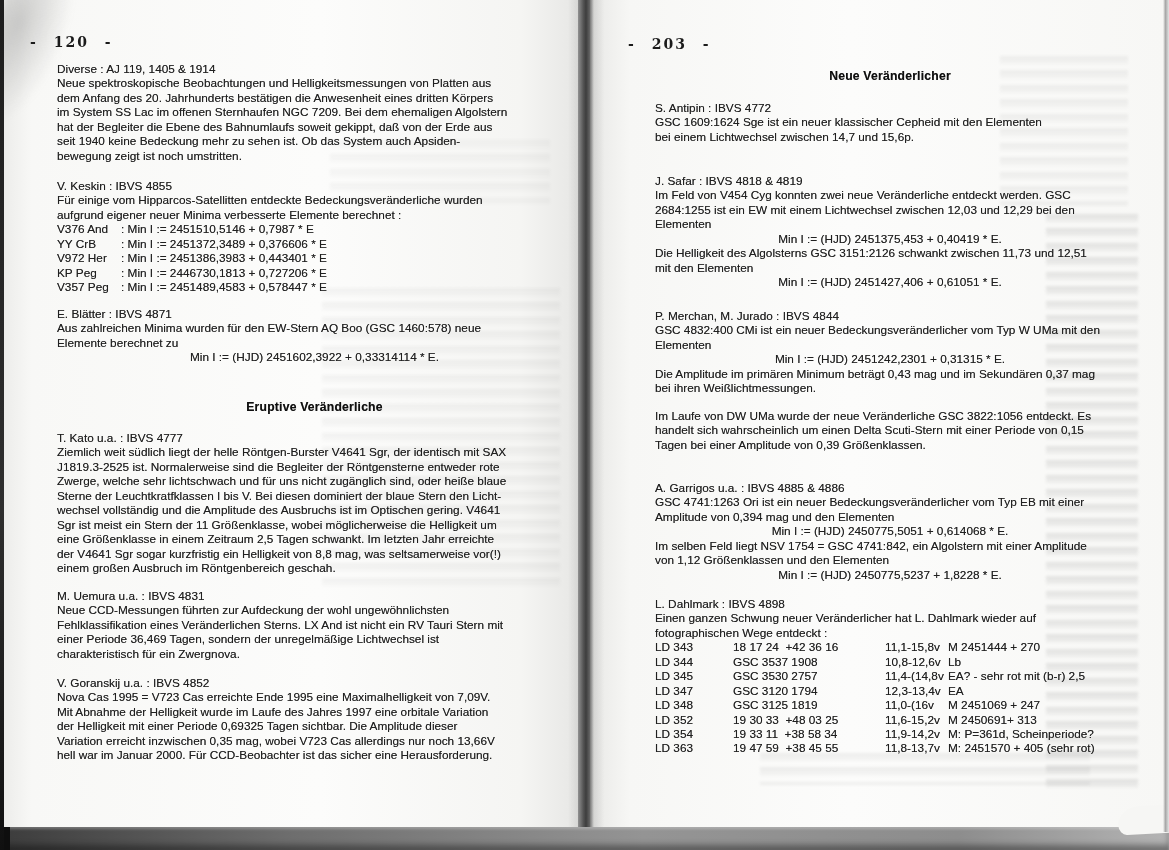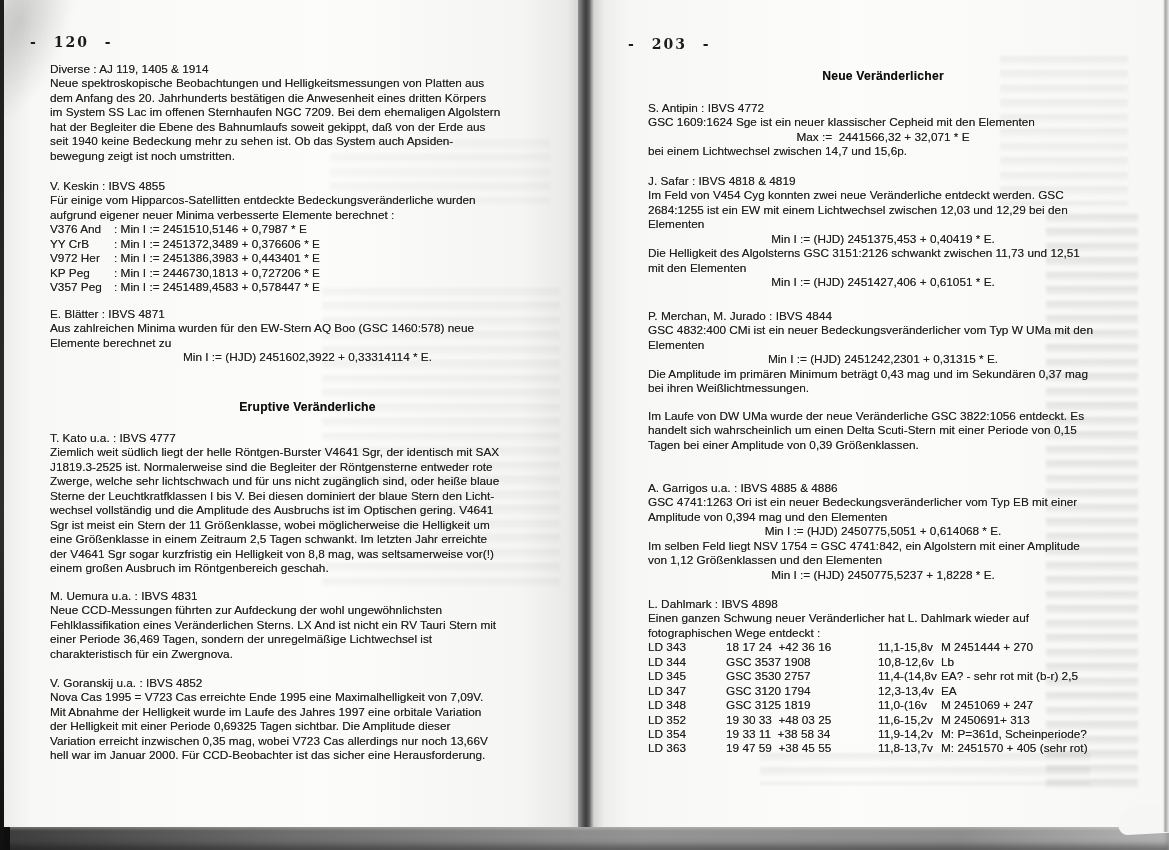--- a/index.html
+++ b/index.html
@@ -53,21 +53,21 @@
       rgba(95,95,95,.9) 0px, rgba(125,125,125,.55) 7px,
       rgba(0,0,0,0) 9px, rgba(0,0,0,0) 14.5px);}
   .ghost.g-right-tall{left:1046px;top:214px;width:92px;height:575px;opacity:.16;}
   .ghost.g-right-top{left:1000px;top:56px;width:128px;height:150px;opacity:.09;}
   .ghost.g-right-bottom{left:760px;top:753px;width:330px;height:32px;opacity:.10;}
   .ghost.g-left-mid{left:322px;top:288px;width:238px;height:300px;opacity:.07;}
   .ghost.g-left-top{left:330px;top:140px;width:220px;height:64px;opacity:.06;}
 
   
   .sec{position:absolute;font-size:11.8px;line-height:14.45px;color:#202020;
-       white-space:pre;text-shadow:0 0 .5px rgba(40,40,40,.6);}
+       white-space:pre;text-shadow:0 0 .5px rgba(40,40,40,.6);margin-left:7px;}
   .ln{height:14.45px;}
   .ln.c{text-align:center;}
   .ln.row{display:grid;}
   .heading{font-weight:bold;color:#0f0f0f;text-align:center;
            font-size:12.2px;letter-spacing:.2px;}
   .pagenum{position:absolute;text-align:left;color:#1b1b1b;
            font-family:"DejaVu Serif",serif;font-weight:bold;font-size:14px;
            letter-spacing:2px;word-spacing:9px;}
 </style>
 </head>
@@ -115,21 +115,21 @@
   <div class="sec" style="left:50px;top:431px;width:515px;"><div class="ln">T. Kato u.a. : IBVS 4777</div><div class="ln">Ziemlich weit südlich liegt der helle Röntgen-Burster V4641 Sgr, der identisch mit SAX</div><div class="ln">J1819.3-2525 ist. Normalerweise sind die Begleiter der Röntgensterne entweder rote</div><div class="ln">Zwerge, welche sehr lichtschwach und für uns nicht zugänglich sind, oder heiße blaue</div><div class="ln">Sterne der Leuchtkratfklassen I bis V. Bei diesen dominiert der blaue Stern den Licht-</div><div class="ln">wechsel vollständig und die Amplitude des Ausbruchs ist im Optischen gering. V4641</div><div class="ln">Sgr ist meist ein Stern der 11 Größenklasse, wobei möglicherweise die Helligkeit um</div><div class="ln">eine Größenklasse in einem Zeitraum 2,5 Tagen schwankt. Im letzten Jahr erreichte</div><div class="ln">der V4641 Sgr sogar kurzfristig ein Helligkeit von 8,8 mag, was seltsamerweise vor(!)</div><div class="ln">einem großen Ausbruch im Röntgenbereich geschah.</div></div>
 
   <div class="sec" style="left:50px;top:589px;width:515px;"><div class="ln">M. Uemura u.a. : IBVS 4831</div><div class="ln">Neue CCD-Messungen führten zur Aufdeckung der wohl ungewöhnlichsten</div><div class="ln">Fehlklassifikation eines Veränderlichen Sterns. LX And ist nicht ein RV Tauri Stern mit</div><div class="ln">einer Periode 36,469 Tagen, sondern der unregelmäßige Lichtwechsel ist</div><div class="ln">charakteristisch für ein Zwergnova.</div></div>
 
   <div class="sec" style="left:50px;top:676px;width:515px;"><div class="ln">V. Goranskij u.a. : IBVS 4852</div><div class="ln">Nova Cas 1995 = V723 Cas erreichte Ende 1995 eine Maximalhelligkeit von 7,09V.</div><div class="ln">Mit Abnahme der Helligkeit wurde im Laufe des Jahres 1997 eine orbitale Variation</div><div class="ln">der Helligkeit mit einer Periode 0,69325 Tagen sichtbar. Die Amplitude dieser</div><div class="ln">Variation erreicht inzwischen 0,35 mag, wobei V723 Cas allerdings nur noch 13,66V</div><div class="ln">hell war im Januar 2000. Für CCD-Beobachter ist das sicher eine Herausforderung.</div></div>
 
   <div class="pagenum" style="left:628px;top:36px;width:480px;">- 203 -</div>
 
   <div class="sec heading" style="left:648px;top:69px;width:470px;">Neue Veränderlicher</div>
 
-  <div class="sec" style="left:648px;top:101px;width:470px;"><div class="ln">S. Antipin : IBVS 4772</div><div class="ln">GSC 1609:1624 Sge ist ein neuer klassischer Cepheid mit den Elementen</div><div class="ln c">Max :=  2441566,32 + 32,071 * E</div><div class="ln">bei einem Lichtwechsel zwischen 14,7 und 15,6p.</div></div>
+  <div class="sec" style="left:648px;top:101px;width:470px;"><div class="ln">S. Antipin : IBVS 4772</div><div class="ln">GSC 1609:1624 Sge ist ein neuer klassischer Cepheid mit den Elementen</div><div class="ln">bei einem Lichtwechsel zwischen 14,7 und 15,6p.</div></div>
 
   <div class="sec" style="left:648px;top:174px;width:470px;"><div class="ln">J. Safar : IBVS 4818 &amp; 4819</div><div class="ln">Im Feld von V454 Cyg konnten zwei neue Veränderliche entdeckt werden. GSC</div><div class="ln">2684:1255 ist ein EW mit einem Lichtwechsel zwischen 12,03 und 12,29 bei den</div><div class="ln">Elementen</div><div class="ln c">Min I := (HJD) 2451375,453 + 0,40419 * E.</div><div class="ln">Die Helligkeit des Algolsterns GSC 3151:2126 schwankt zwischen 11,73 und 12,51</div><div class="ln">mit den Elementen</div><div class="ln c">Min I := (HJD) 2451427,406 + 0,61051 * E.</div></div>
 
   <div class="sec" style="left:648px;top:309px;width:470px;"><div class="ln">P. Merchan, M. Jurado : IBVS 4844</div><div class="ln">GSC 4832:400 CMi ist ein neuer Bedeckungsveränderlicher vom Typ W UMa mit den</div><div class="ln">Elementen</div><div class="ln c">Min I := (HJD) 2451242,2301 + 0,31315 * E.</div><div class="ln">Die Amplitude im primären Minimum beträgt 0,43 mag und im Sekundären 0,37 mag</div><div class="ln">bei ihren Weißlichtmessungen.</div></div>
 
   <div class="sec" style="left:648px;top:409px;width:470px;"><div class="ln">Im Laufe von DW UMa wurde der neue Veränderliche GSC 3822:1056 entdeckt. Es</div><div class="ln">handelt sich wahrscheinlich um einen Delta Scuti-Stern mit einer Periode von 0,15</div><div class="ln">Tagen bei einer Amplitude von 0,39 Größenklassen.</div></div>
 
   <div class="sec" style="left:648px;top:481px;width:470px;"><div class="ln">A. Garrigos u.a. : IBVS 4885 &amp; 4886</div><div class="ln">GSC 4741:1263 Ori ist ein neuer Bedeckungsveränderlicher vom Typ EB mit einer</div><div class="ln">Amplitude von 0,394 mag und den Elementen</div><div class="ln c">Min I := (HJD) 2450775,5051 + 0,614068 * E.</div><div class="ln">Im selben Feld liegt NSV 1754 = GSC 4741:842, ein Algolstern mit einer Amplitude</div><div class="ln">von 1,12 Größenklassen und den Elementen</div><div class="ln c">Min I := (HJD) 2450775,5237 + 1,8228 * E.</div></div>
 
   <div class="sec" style="left:648px;top:597px;width:478px;"><div class="ln">L. Dahlmark : IBVS 4898</div><div class="ln">Einen ganzen Schwung neuer Veränderlicher hat L. Dahlmark wieder auf</div><div class="ln">fotographischen Wege entdeckt :</div><div class="ln row" style="grid-template-columns: 78px 152px 63px 1fr;"><span>LD 343</span><span>18 17 24  +42 36 16</span><span>11,1-15,8v</span><span>M 2451444 + 270</span></div><div class="ln row" style="grid-template-columns: 78px 152px 63px 1fr;"><span>LD 344</span><span>GSC 3537 1908</span><span>10,8-12,6v</span><span>Lb</span></div><div class="ln row" style="grid-template-columns: 78px 152px 63px 1fr;"><span>LD 345</span><span>GSC 3530 2757</span><span>11,4-(14,8v</span><span>EA? - sehr rot mit (b-r) 2,5</span></div><div class="ln row" style="grid-template-columns: 78px 152px 63px 1fr;"><span>LD 347</span><span>GSC 3120 1794</span><span>12,3-13,4v</span><span>EA</span></div><div class="ln row" style="grid-template-columns: 78px 152px 63px 1fr;"><span>LD 348</span><span>GSC 3125 1819</span><span>11,0-(16v</span><span>M 2451069 + 247</span></div><div class="ln row" style="grid-template-columns: 78px 152px 63px 1fr;"><span>LD 352</span><span>19 30 33  +48 03 25</span><span>11,6-15,2v</span><span>M 2450691+ 313</span></div><div class="ln row" style="grid-template-columns: 78px 152px 63px 1fr;"><span>LD 354</span><span>19 33 11  +38 58 34</span><span>11,9-14,2v</span><span>M: P=361d, Scheinperiode?</span></div><div class="ln row" style="grid-template-columns: 78px 152px 63px 1fr;"><span>LD 363</span><span>19 47 59  +38 45 55</span><span>11,8-13,7v</span><span>M: 2451570 + 405 (sehr rot)</span></div></div>

